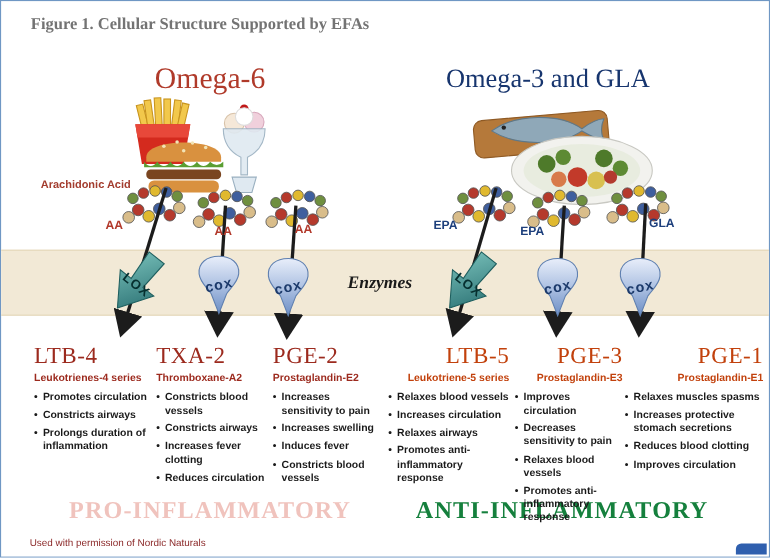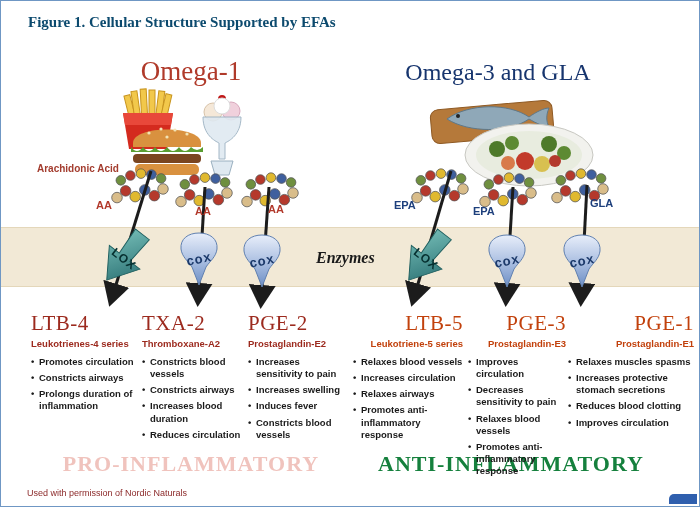--- a/index.html
+++ b/index.html
@@ -1,20 +1,20 @@
 <!DOCTYPE html>
 <html><head>
 <meta charset="utf-8">
 <style>
   * { margin:0; padding:0; box-sizing:border-box; }
   html,body { background:#fff; }
   body { width:700px; height:507px; font-family:"Liberation Sans", sans-serif; }
   .page { position:relative; width:700px; height:507px; background:#fff; border:1px solid #6f97c4; overflow:hidden; }
 
-  .title { position:absolute; left:27px; top:13px; font-family:"Liberation Serif", serif; font-weight:bold; font-size:15px; color:#0c4a6e; z-index:8; }
+  .title { position:absolute; left:27px; top:13px; font-family:"Liberation Serif", serif; font-weight:bold; font-size:15px; color:#737373; z-index:8; }
 
   .heading { position:absolute; font-family:"Liberation Serif", serif; z-index:8; text-align:center; }
   .h-omega6 { left:120px; top:55px; width:140px; font-size:27px; color:#b03a2a; }
   .h-omega3 { left:392px; top:58px; width:210px; font-size:24px; color:#17356e; }
 
   .food { position:absolute; z-index:2; }
   .f-fries  { left:112px; top:86px; }
   .f-burger { left:126px; top:116px; }
   .f-sundae { left:198px; top:92px; }
   .f-fishplate { left:428px; top:88px; }
@@ -150,21 +150,21 @@
           <circle cx="135" cy="64" r="7" fill="#5d8a33"></circle>
         <circle cx="96" cy="72" r="9" fill="#c23a2a"></circle>
           <circle cx="113" cy="75" r="8" fill="#d8c050"></circle>
         <circle cx="79" cy="74" r="7" fill="#d87a4a"></circle>
           <circle cx="126" cy="72" r="6" fill="#b33a2e"></circle>
       </symbol>
     </defs>
   </svg>
 
   <div class="title">Figure 1. Cellular Structure Supported by EFAs</div>
-  <div class="heading h-omega6">Omega-1</div>
+  <div class="heading h-omega6">Omega-6</div>
   <div class="heading h-omega3">Omega-3 and GLA</div>
 
   <div class="food f-fries"><svg width="70" height="64">
         <use href="#sym-fries"></use>
       </svg></div>
   <div class="food f-burger"><svg width="80" height="62">
         <use href="#sym-burger"></use>
       </svg></div>
   <div class="food f-sundae"><svg width="46" height="84">
         <use href="#sym-sundae"></use>
@@ -258,21 +258,21 @@
       <li>Constricts airways</li>
       <li>Prolongs duration of inflammation</li>
     </ul>
   </div>
   <div class="outcome pro o2">
     <div class="abbr">TXA-2</div>
     <div class="series">Thromboxane-A2</div>
     <ul class="effects">
       <li>Constricts blood vessels</li>
       <li>Constricts airways</li>
-      <li>Increases blood duration</li>
+      <li>Increases fever clotting</li>
       <li>Reduces circulation</li>
     </ul>
   </div>
   <div class="outcome pro o3">
     <div class="abbr">PGE-2</div>
     <div class="series">Prostaglandin-E2</div>
     <ul class="effects">
       <li>Increases sensitivity to pain</li>
       <li>Increases swelling</li>
       <li>Induces fever</li>

